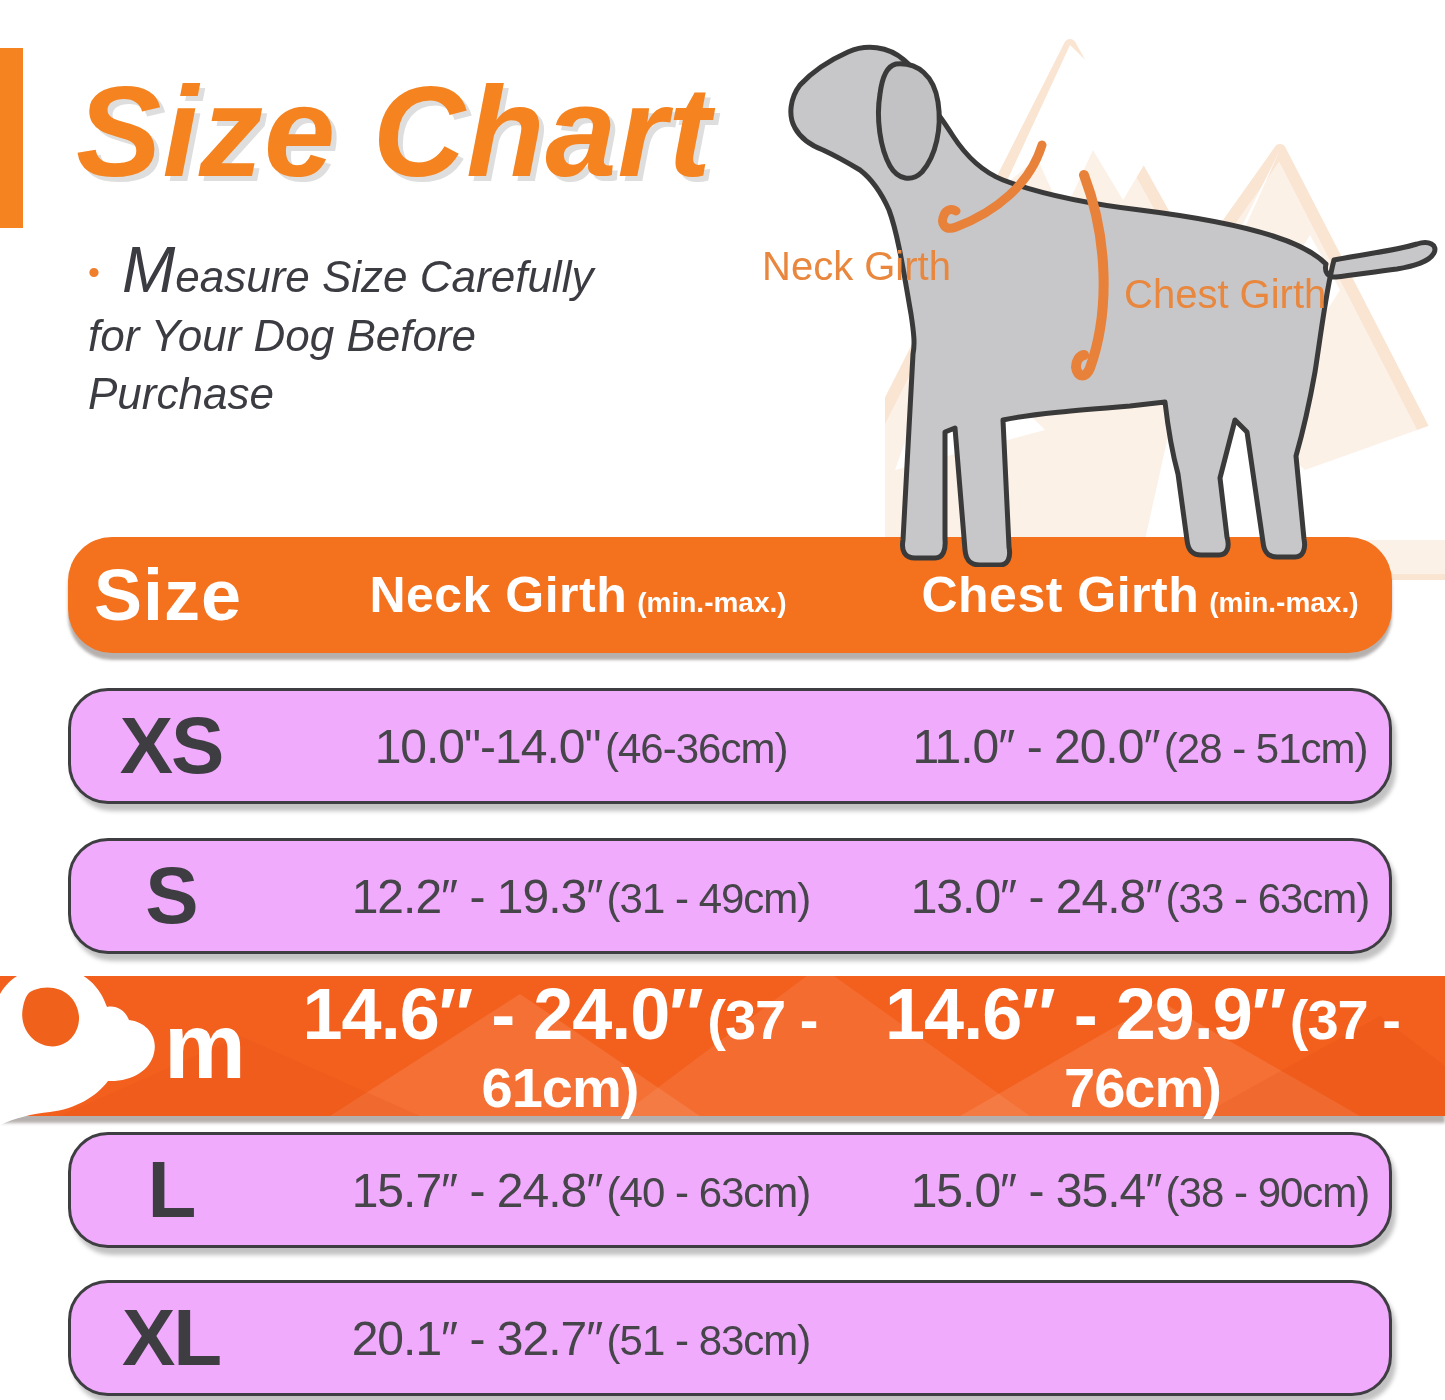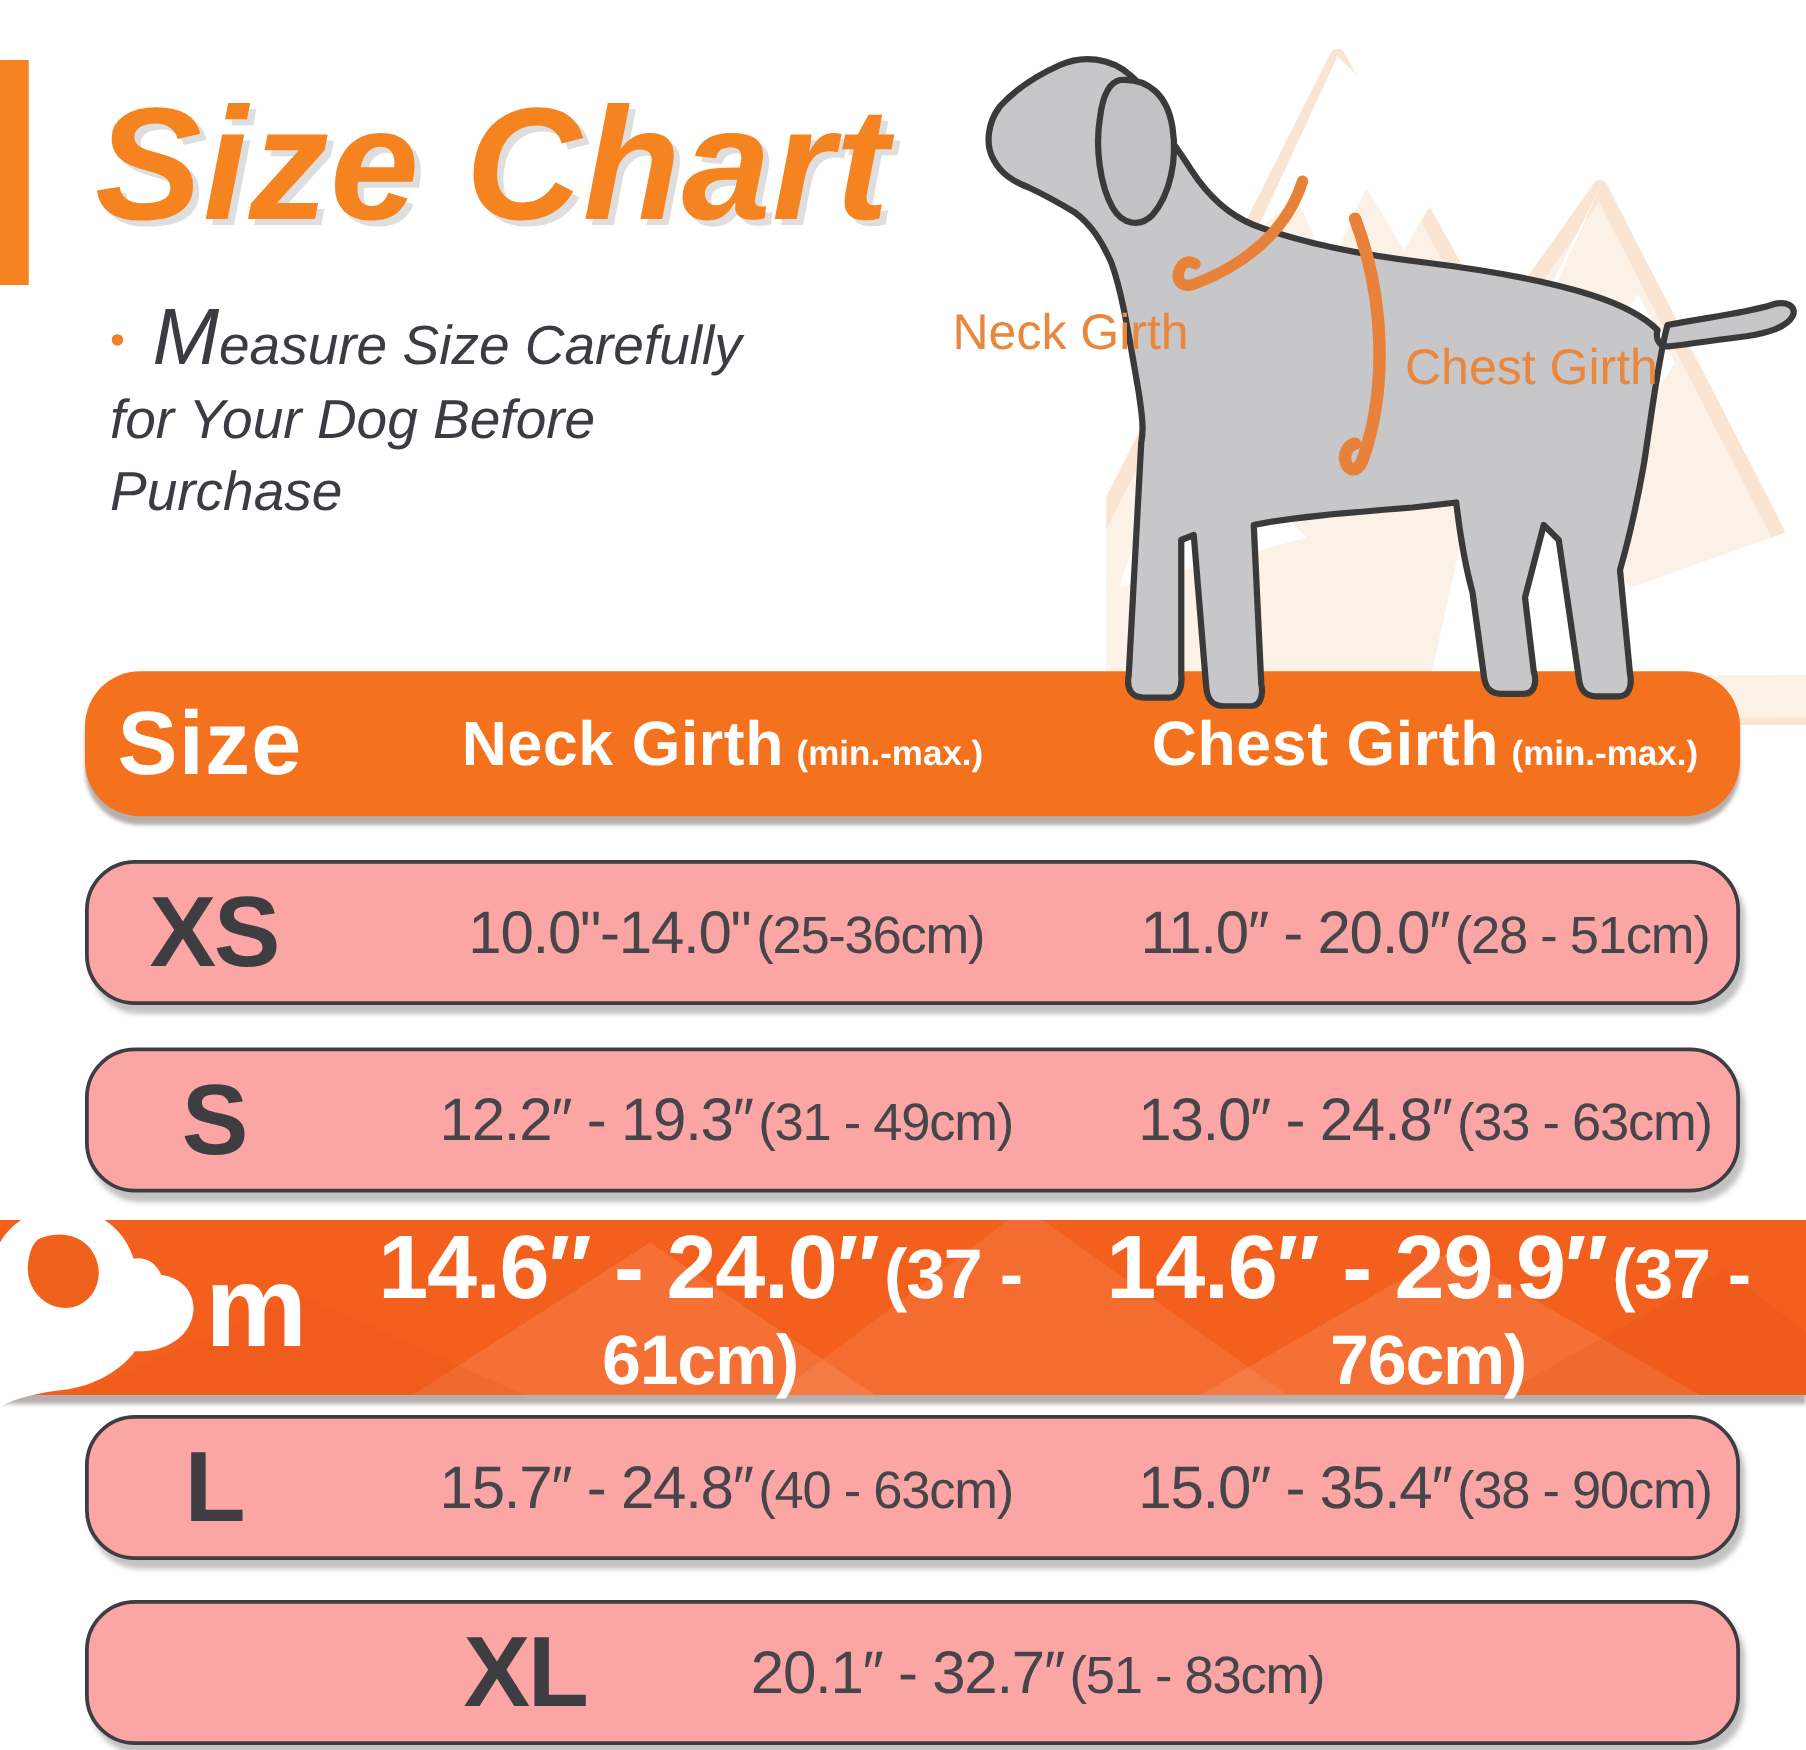--- a/index.html
+++ b/index.html
@@ -26,22 +26,22 @@
   .girth-label{position:absolute;font-size:40px;font-weight:500;color:#e8873d;white-space:nowrap;}
   .neck-label{left:-6px;top:222px;}
   .chest-label{left:356px;top:250px;}
   
   .bar{position:absolute;left:68px;width:1324px;height:116px;display:flex;align-items:center;z-index:2;}
   .thead{
     top:537px;background:#f4711d;border-radius:44px;color:#fff;
     box-shadow:0 7px 3px rgba(90,80,75,.45);
   }
   .row{
-    background:#fca5a5;border:3px solid #3e3e42;border-radius:40px;
-    box-shadow:4px 7px 4px rgba(120,120,120,.45);box-sizing:border-box;justify-content:center;
+    background:#f0abfc;border:3px solid #3e3e42;border-radius:40px;
+    box-shadow:4px 7px 4px rgba(120,120,120,.45);box-sizing:border-box;
   }
   .row-xs{top:688px;} .row-s{top:838px;} .row-l{top:1132px;} .row-xl{top:1280px;}
   .col-size{width:200px;text-align:center;flex:none;}
   .col-neck{width:620px;text-align:center;flex:none;}
   .col-chest{flex:1;text-align:center;}
   .thead .col-size{font-size:72px;font-weight:800;letter-spacing:1px;}
   .hmain{font-size:50px;font-weight:800;letter-spacing:.5px;}
   .hsub{font-size:28px;font-weight:700;margin-left:10px;}
   .size-label{font-size:80px;font-weight:800;color:#3e3e42;letter-spacing:-2px;}
   .in{font-size:48px;font-weight:500;letter-spacing:-1px;color:#45454a;}
@@ -170,21 +170,21 @@
       <span class="hmain">Neck Girth</span><span class="hsub">(min.-max.)</span>
     </div>
     <div class="col-chest">
       <span class="hmain">Chest Girth</span><span class="hsub">(min.-max.)</span>
     </div>
   </div>
 
   <div class="bar row row-xs">
     <div class="col-size size-label">XS</div>
     <div class="col-neck">
-      <span class="in">10.0"-14.0"</span> <span class="cm">(25-36cm)</span>
+      <span class="in">10.0"-14.0"</span> <span class="cm">(46-36cm)</span>
     </div>
     <div class="col-chest">
       <span class="in">11.0″ - 20.0″</span> <span class="cm">(28 - 51cm)</span>
     </div>
   </div>
 
   <div class="bar row row-s">
     <div class="col-size size-label">S</div>
     <div class="col-neck">
       <span class="in">12.2″ - 19.3″</span> <span class="cm">(31 - 49cm)</span>

